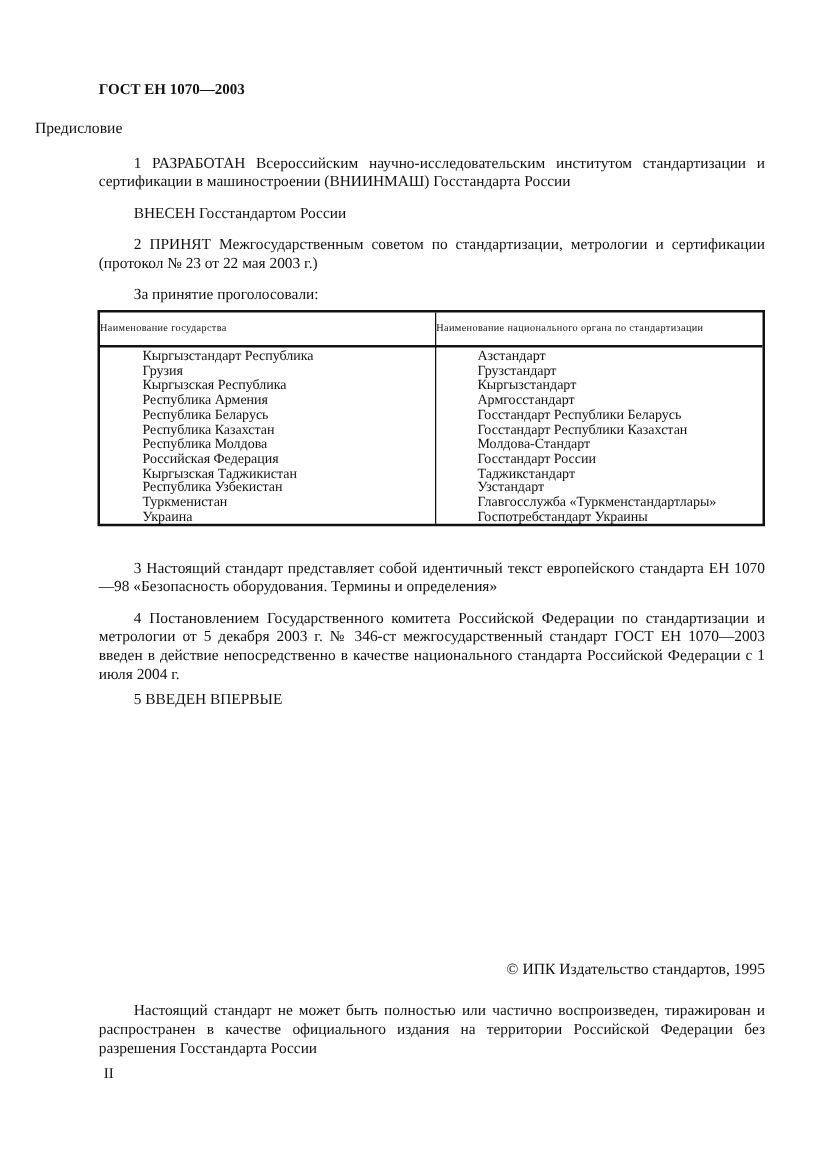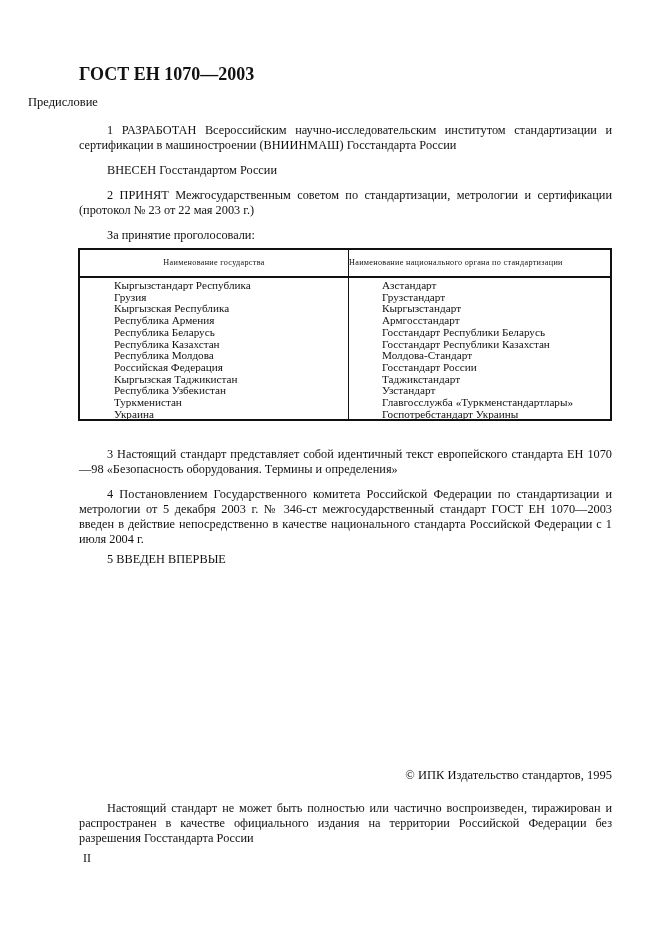--- a/index.html
+++ b/index.html
@@ -3,39 +3,39 @@
   <meta charset="utf-8">
   <style>
     html, body { margin: 0; padding: 0; background: #ffffff; }
     body {
       width: 661px; height: 936px; position: relative; overflow: hidden;
       font-family: "Liberation Serif", "DejaVu Serif", serif;
       color: #111111;
       font-size: 12.3px;
     }
     .abs { position: absolute; }
-    .doc-id { left: 79px; top: 64px; font-weight: bold; font-size: 18px; }
+    .doc-id { left: 79px; top: 64px; font-weight: bold; font-size: 12px; }
     .preface { left: 0; width: 661px; top: 95px; font-size: 12.5px; padding-left: 28px; box-sizing: border-box; }
     .para {
       left: 79px; width: 533px; text-align: justify; line-height: 15px;
       text-indent: 28px; font-size: 12.3px;
     }
     .vote-table {
       position: absolute; left: 78px; top: 248px; width: 534px; height: 173px;
       border: 2px solid #111; box-sizing: border-box;
     }
     .vote-table .head {
       position: absolute; left: 0; top: 0; right: 0; height: 26px;
       border-bottom: 2px solid #111;
       font-size: 8.2px; letter-spacing: 0.3px;
     }
     .vote-table .divider {
       position: absolute; left: 268px; top: 0; bottom: 0; width: 1px; background: #111;
     }
-    .vote-table .h1 { position: absolute; left: 0; width: 268px; top: 8px; text-align: center; }
+    .vote-table .h1 { position: absolute; left: 0; width: 268px; top: 8px; }
     .vote-table .h2 { position: absolute; left: 269px; right: 0; top: 8px; text-align: left; font-family: Liberation Serif, serif; }
     .col { position: absolute; top: 30px; font-size: 11.2px; line-height: 11.7px; }
     .col.c1 { left: 34px; }
     .col.c2 { left: 302px; }
     .col div { white-space: nowrap; }
     .copyright { right: 49px; top: 768px; font-size: 12.5px; }
     .page-num { left: 83px; top: 851px; font-size: 12px; }
   </style>
 </head>
 <body>

